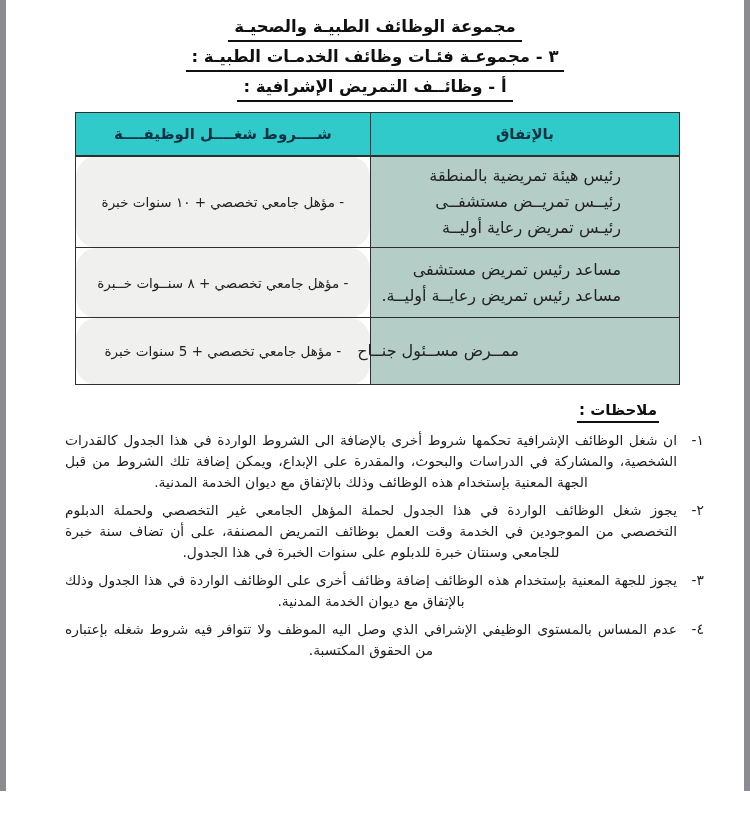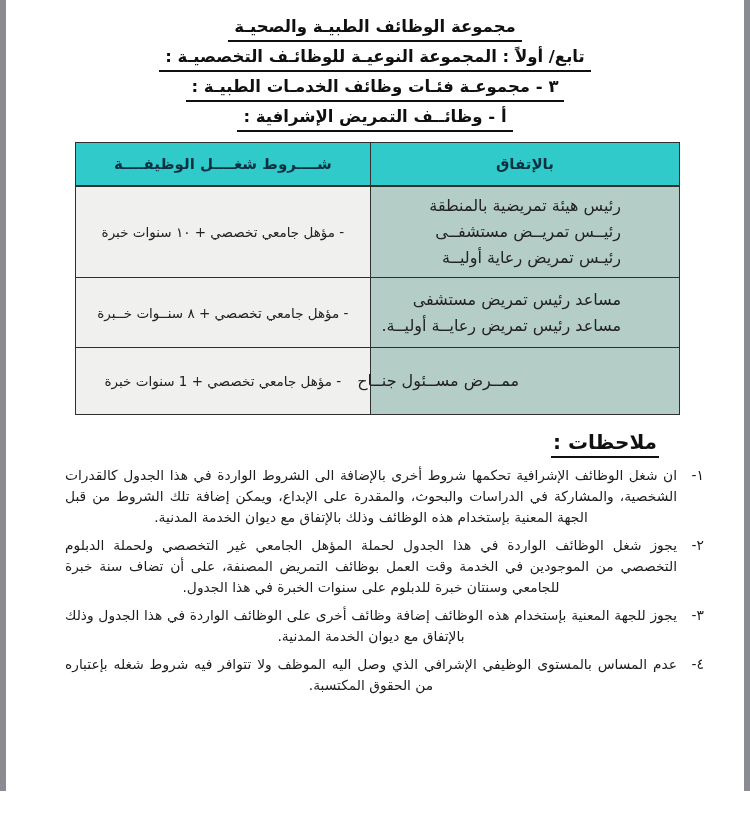--- a/index.html
+++ b/index.html
@@ -33,48 +33,47 @@
   col.job-col  { width:51.2%; }
   col.cond-col { width:48.8%; }
   td.job-cell {
     background:#b4cdc6; text-align:right; padding:6px 58px 6px 8px;
     font-size:16px; color:#222222; vertical-align:middle;
   }
   td.job-cell .job-line { line-height:26px; white-space:nowrap; }
   td.job-cell.shift-left { text-align:left; padding:6px 160px 6px 10px; }
   td.cond-cell {
     background:#f0f0ee; text-align:center; font-size:13.5px; color:#222222;
-    vertical-align:middle; padding:4px 8px;
+    vertical-align:middle; padding:4px 8px;border-radius:21px;
   }
   tr.row-1 { height:81px; }
   tr.row-2 { height:70px;padding-left:10px; }
   tr.row-3 { height:67px; }
 
   
   .notes { margin:15px 40px 0 59px; color:#1d1d1d; }
   .notes-heading {
-    display:inline-block; margin-right:45px; font-weight:bold; font-size:20px;
+    display:inline-block; margin-right:45px; font-weight:bold; font-size:15px;
     color:#101010; border-bottom:2px solid #101010; padding:0 2px 2px;
   }
   .note { display:flex; margin-top:7px; font-size:13.8px; line-height:21px; }
   .note-num { flex:0 0 27px; }
   .note-text { flex:1; text-align:justify; text-align-last:center; }
 </style>
 </head>
 <body>
 
 <div class="page">
   <div class="edge-strip left"></div>
   <div class="edge-strip right"></div>
 
   <div class="content">
 
     <div class="titles">
       <div class="title-line"><span>مجموعة الوظائف الطبيـة والصحيـة</span></div>
-      <div class="title-line"><span>تابع/ أولاً : المجموعة النوعيـة للوظائـف التخصصيـة :</span></div>
       <div class="title-line"><span>٣ - مجموعـة فئـات وظائف الخدمـات الطبيـة :</span></div>
       <div class="title-line"><span>أ - وظائــف التمريض الإشرافية :</span></div>
     </div>
 
     <div class="table-wrap">
       <table>
         <colgroup>
             <col class="job-col">
             <col class="cond-col">
           </colgroup>
@@ -97,21 +96,21 @@
             <td class="job-cell">
               <div class="job-line">مساعد رئيس تمريض مستشفى</div>
               <div class="job-line">مساعد رئيس تمريض رعايــة أوليــة.</div>
             </td>
             <td class="cond-cell">- مؤهل جامعي تخصصي + ٨ سنــوات خــبرة</td>
           </tr>
           <tr class="row-3">
             <td class="job-cell shift-left">
               <div class="job-line">ممــرض مســئول جنــاح</div>
             </td>
-            <td class="cond-cell">- مؤهل جامعي تخصصي + 1 سنوات خبرة</td>
+            <td class="cond-cell">- مؤهل جامعي تخصصي + 5 سنوات خبرة</td>
           </tr>
         </tbody>
       </table>
     </div>
 
     <div class="notes">
       <div>
         <span class="notes-heading">ملاحظات :</span>
       </div>
 

